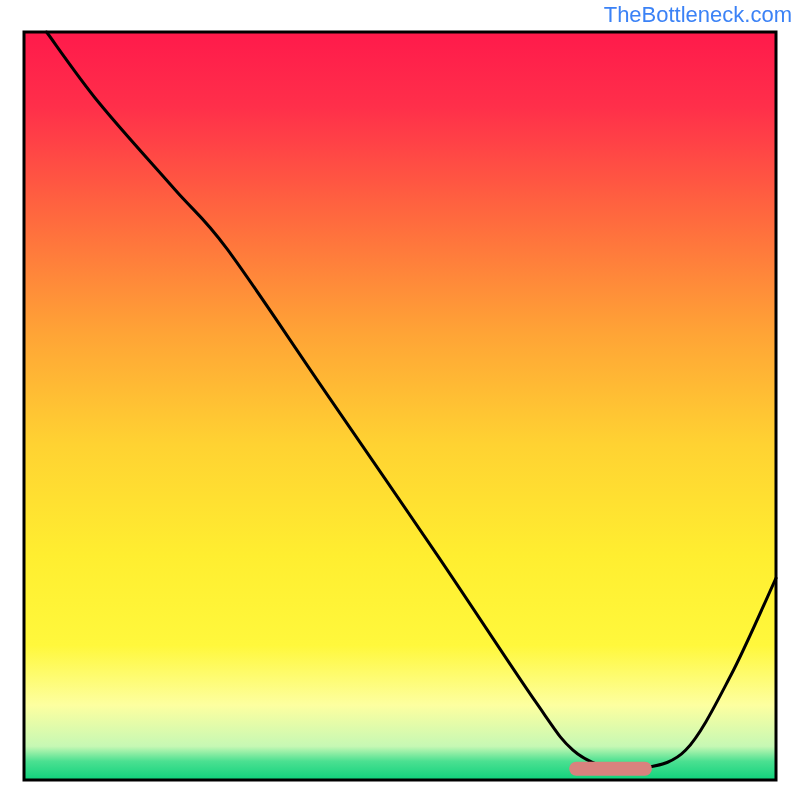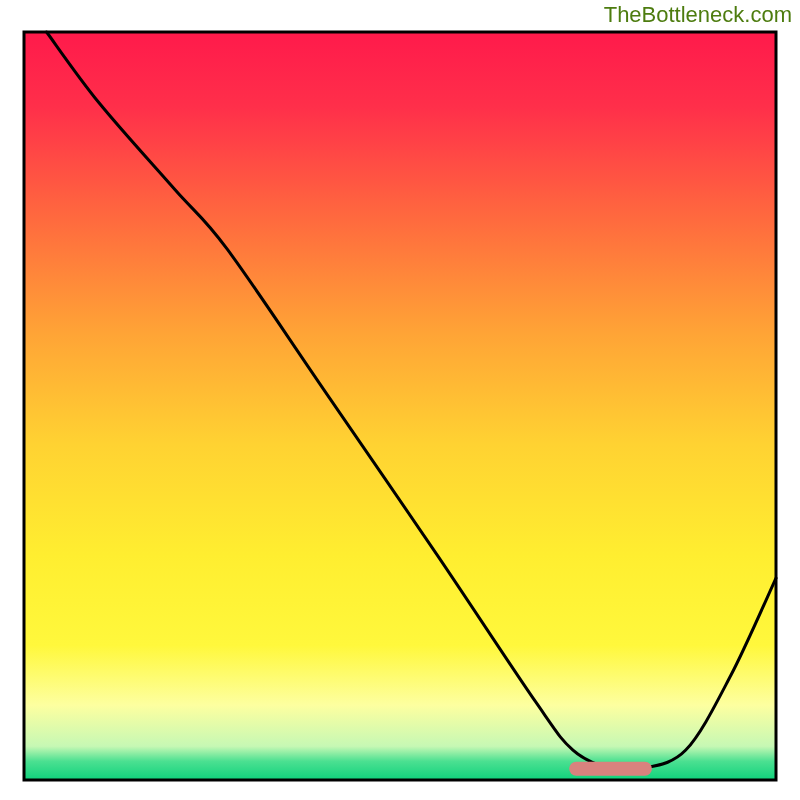--- a/index.html
+++ b/index.html
@@ -14,21 +14,21 @@
     position: relative;
     width: 800px;
     height: 800px;
   }
   .watermark {
     position: absolute;
     top: 2px;
     right: 8px;
     font-size: 22px;
     font-weight: 500;
-    color: #4d7c0f;
+    color: #3b82f6;
     font-family: Arial, Helvetica, sans-serif;
   }
   svg {
     display: block;
   }
 </style>
 </head>
 <body>
 
 <div class="wrap">

